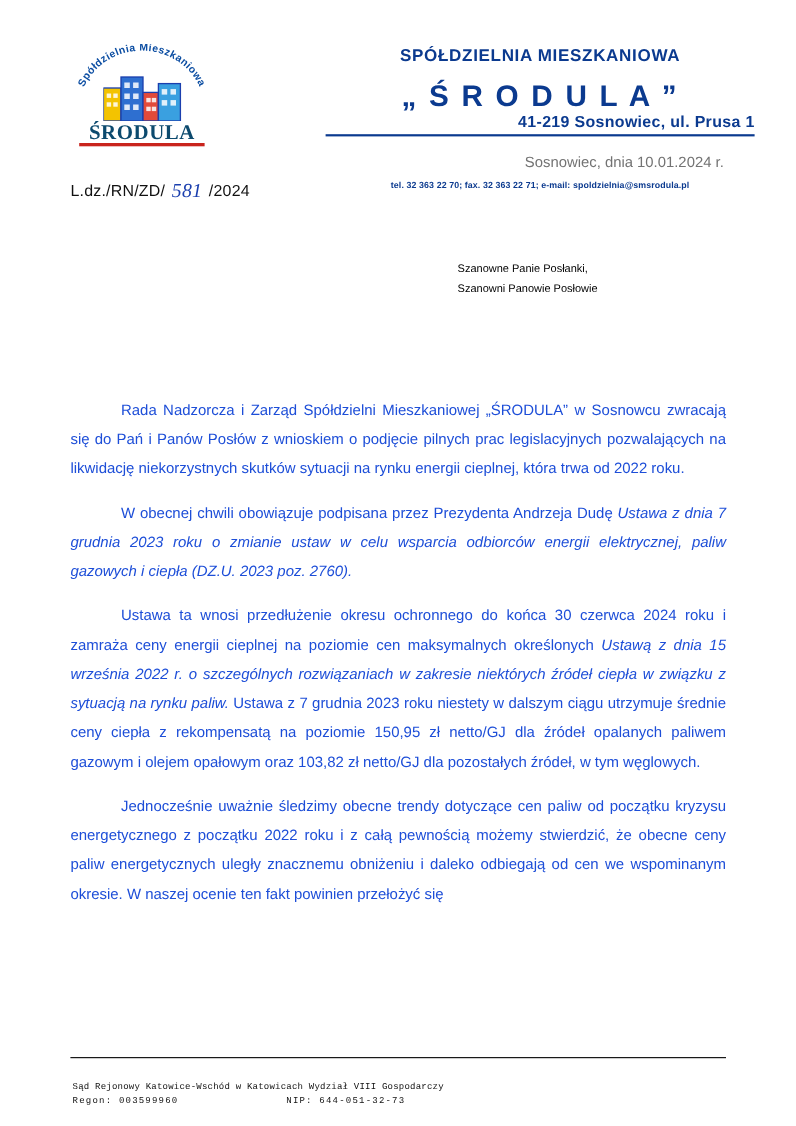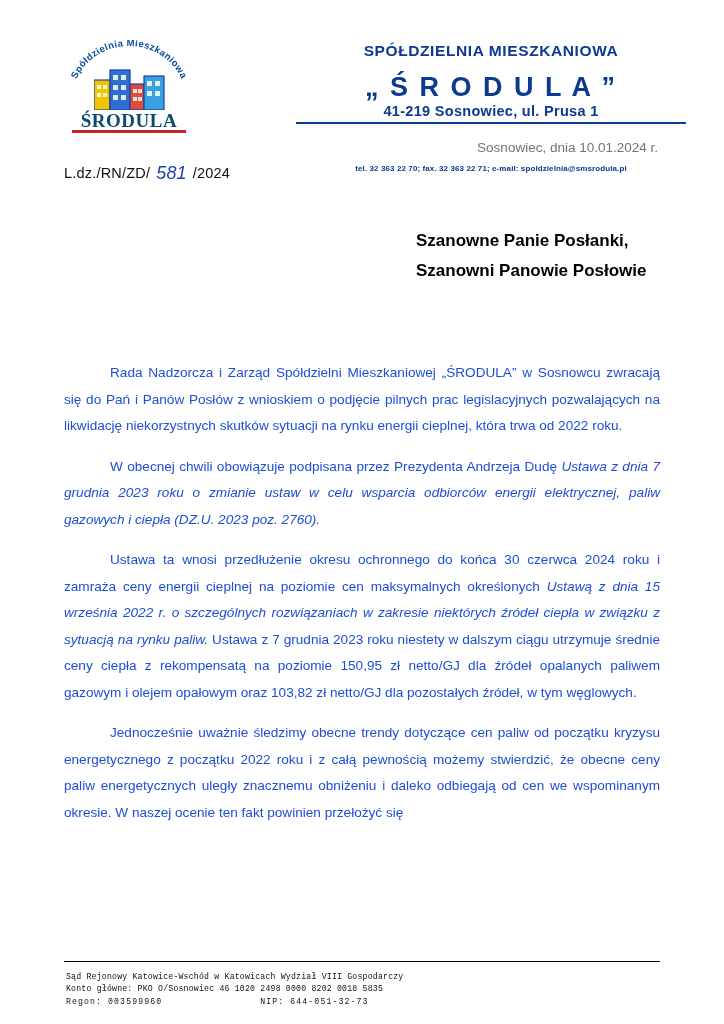--- a/index.html
+++ b/index.html
@@ -96,20 +96,21 @@
     font-weight: bold;
     letter-spacing: 2px;
     line-height: 1.05;
     margin-top: 13px;
   }
   .company .l3 {
     font-size: 14.5px;
     font-weight: bold;
     letter-spacing: 0.3px;
     margin-top: 2px;
+    text-align: right;
   }
   .company .rule {
     width: 100%;
     height: 2px;
     background: #0b3a8f;
     margin: 3px 0 2px 0;
   }
   .company .l4 {
     font-size: 8px;
     font-weight: bold;
@@ -127,36 +128,36 @@
   }
   .refline {
     position: absolute;
     left: 64px;
     top: 162px;
     font-size: 14.5px;
     color: #111;
     letter-spacing: 0.2px;
   }
   .ref-hand {
-    font-family: Liberation Sans, sans-serif;
+    font-family: Liberation Serif, serif;
     font-style: italic;
     font-size: 18px;
     color: #1b3fae;
     padding: 0 6px;
     position: relative;
     top: 1px;
   }
 
   
   .addressee {
     position: absolute;
     left: 416px;
-    top: 226px;
-    font-size: 17px;
-    font-weight: bold;
+    top: 236px;
+    font-size: 10px;
+    font-weight: normal;
     line-height: 1.75;
     color: #000;
   }
 
   
   .body {
     position: absolute;
     left: 64px;
     top: 360px;
     width: 596px;
@@ -266,21 +267,20 @@
   <div class="body">
     <p>Rada Nadzorcza i Zarząd Spółdzielni Mieszkaniowej „ŚRODULA” w Sosnowcu zwracają się do Pań i Panów Posłów z wnioskiem o podjęcie pilnych prac legislacyjnych pozwalających na likwidację niekorzystnych skutków sytuacji na rynku energii cieplnej, która trwa od 2022 roku.</p>
     <p class="it-mixed">W obecnej chwili obowiązuje podpisana przez Prezydenta Andrzeja Dudę <span class="it">Ustawa z dnia 7 grudnia 2023 roku o zmianie ustaw w celu wsparcia odbiorców energii elektrycznej, paliw gazowych i ciepła (DZ.U. 2023 poz. 2760).</span></p>
     <p>Ustawa ta wnosi przedłużenie okresu ochronnego do końca 30 czerwca 2024 roku i zamraża ceny energii cieplnej na poziomie cen maksymalnych określonych <span class="it">Ustawą z dnia 15 września 2022 r. o szczególnych rozwiązaniach w zakresie niektórych źródeł ciepła w związku z sytuacją na rynku paliw.</span> Ustawa z 7 grudnia 2023 roku niestety w dalszym ciągu utrzymuje średnie ceny ciepła z rekompensatą na poziomie 150,95 zł netto/GJ dla źródeł opalanych paliwem gazowym i olejem opałowym oraz 103,82 zł netto/GJ dla pozostałych źródeł, w tym węglowych.</p>
     <p>Jednocześnie uważnie śledzimy obecne trendy dotyczące cen paliw od początku kryzysu energetycznego z początku 2022 roku i z całą pewnością możemy stwierdzić, że obecne ceny paliw energetycznych uległy znacznemu obniżeniu i daleko odbiegają od cen we wspominanym okresie. W naszej ocenie ten fakt powinien przełożyć się</p>
   </div>
 
   <div class="footer-rule"></div>
   <div class="footer">
     <div>Sąd Rejonowy Katowice-Wschód w Katowicach Wydział VIII Gospodarczy</div>
-    <div>Konto główne: PKO O/Sosnowiec 46 1020 2498 0000 8202 0018 5835</div>
     <div class="sp">
       <span>Regon: 003599960</span>
       <span style="display:inline-block;width:86px;"></span>
       <span>NIP: 644-051-32-73</span>
     </div>
   </div>
 
 </div>
 
 </body></html>

